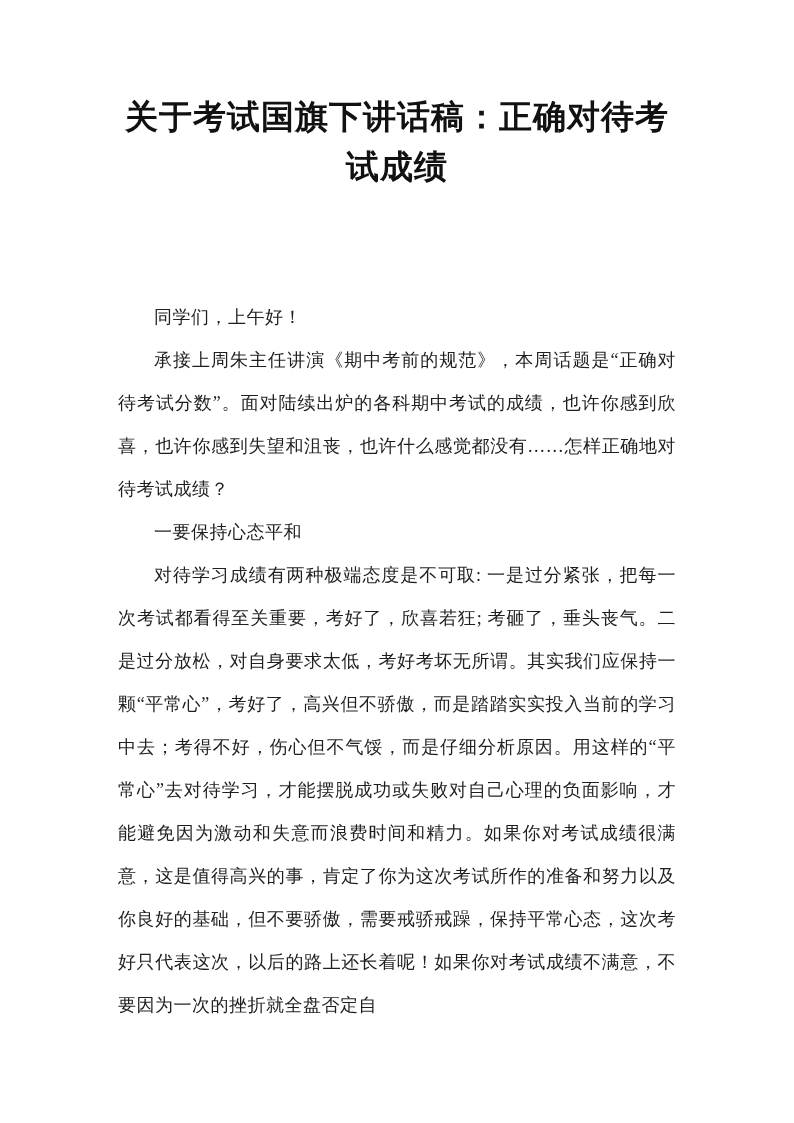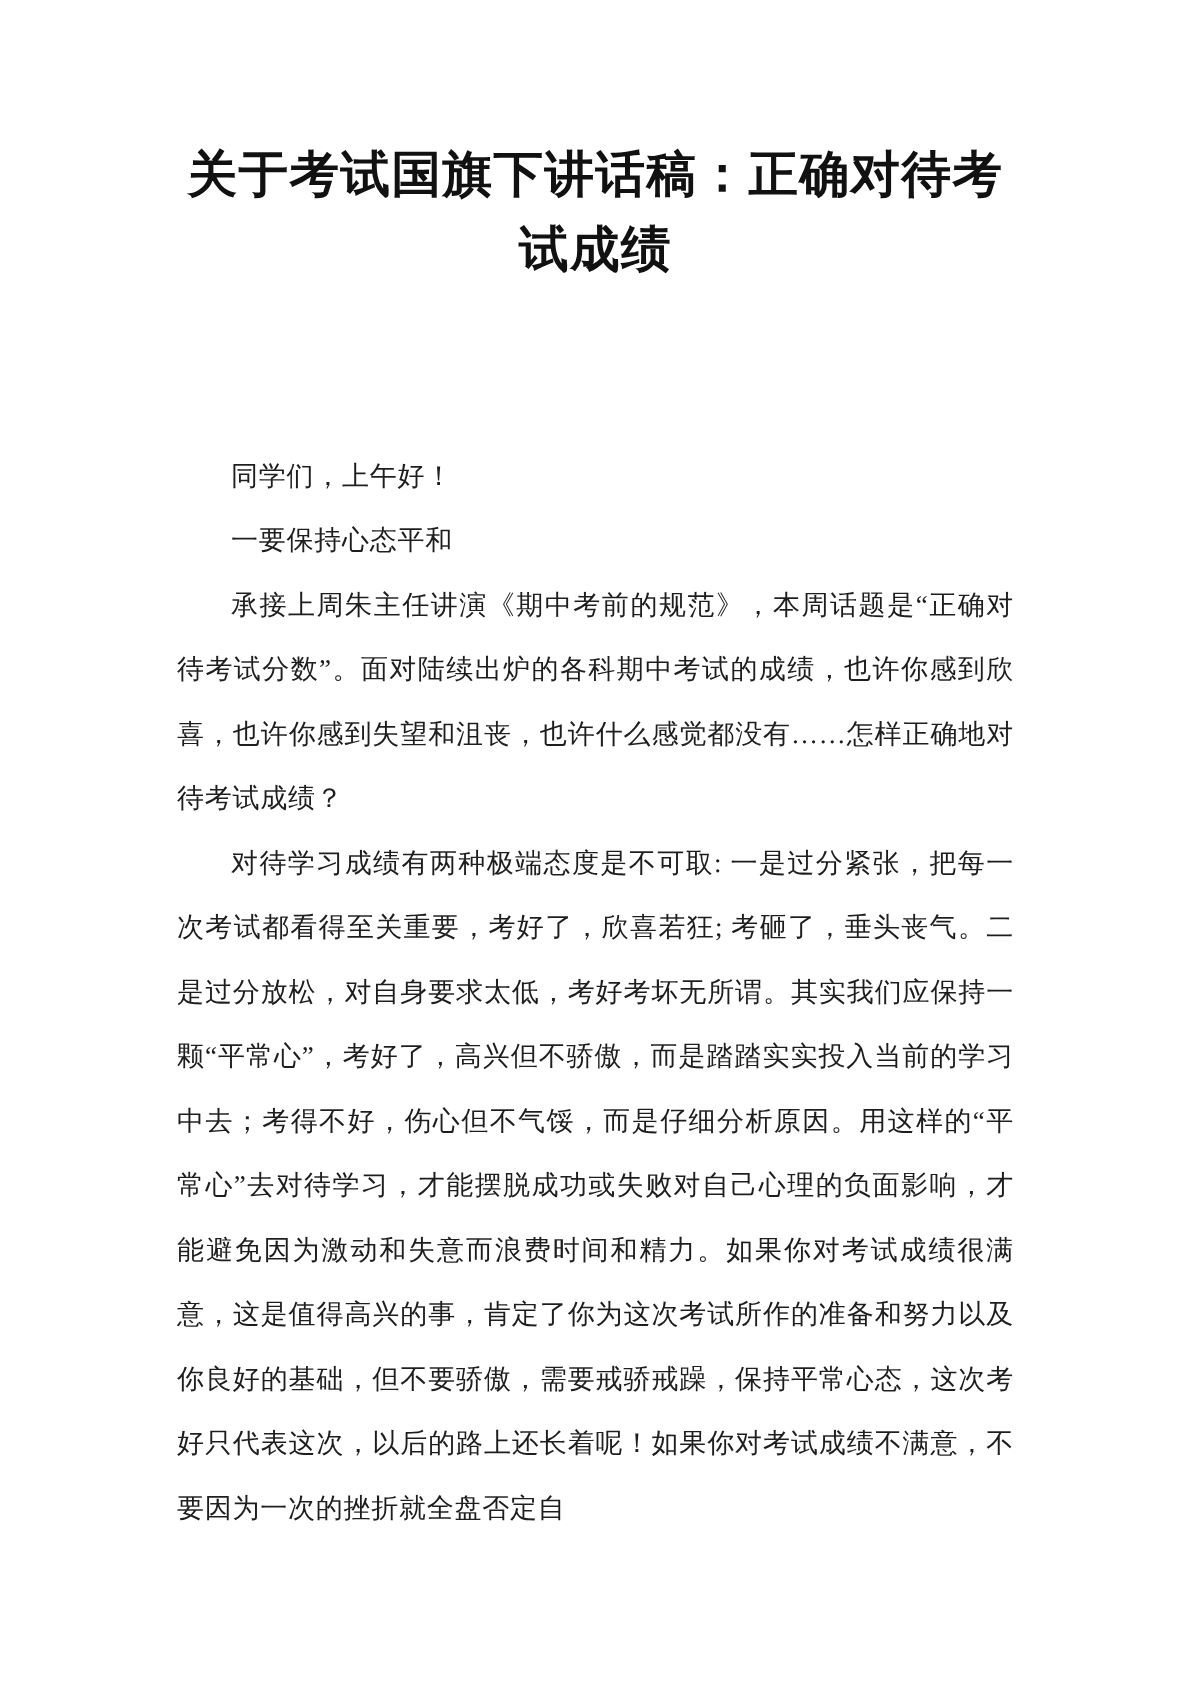--- a/index.html
+++ b/index.html
@@ -45,17 +45,17 @@
   }
 </style>
 </head>
 <body>
 
 <div class="page">
   <h1 class="doc-title">关于考试国旗下讲话稿：正确对待考试成绩</h1>
 
   <div class="doc-body">
     <p>同学们，上午好！</p>
+    <p>承接上周朱主任讲演《期中考前的规范》，本周话题是“正确对待考试分数”。面对陆续出炉的各科期中考试的成绩，也许你感到欣喜，也许你感到失望和沮丧，也许什么感觉都没有……怎样正确地对待考试成绩？</p>
     <p>一要保持心态平和</p>
-    <p>承接上周朱主任讲演《期中考前的规范》，本周话题是“正确对待考试分数”。面对陆续出炉的各科期中考试的成绩，也许你感到欣喜，也许你感到失望和沮丧，也许什么感觉都没有……怎样正确地对待考试成绩？</p>
     <p>对待学习成绩有两种极端态度是不可取: 一是过分紧张，把每一次考试都看得至关重要，考好了，欣喜若狂; 考砸了，垂头丧气。二是过分放松，对自身要求太低，考好考坏无所谓。其实我们应保持一颗“平常心”，考好了，高兴但不骄傲，而是踏踏实实投入当前的学习中去；考得不好，伤心但不气馁，而是仔细分析原因。用这样的“平常心”去对待学习，才能摆脱成功或失败对自己心理的负面影响，才能避免因为激动和失意而浪费时间和精力。如果你对考试成绩很满意，这是值得高兴的事，肯定了你为这次考试所作的准备和努力以及你良好的基础，但不要骄傲，需要戒骄戒躁，保持平常心态，这次考好只代表这次，以后的路上还长着呢！如果你对考试成绩不满意，不要因为一次的挫折就全盘否定自</p>
   </div>
 </div>
 
 </body></html>

